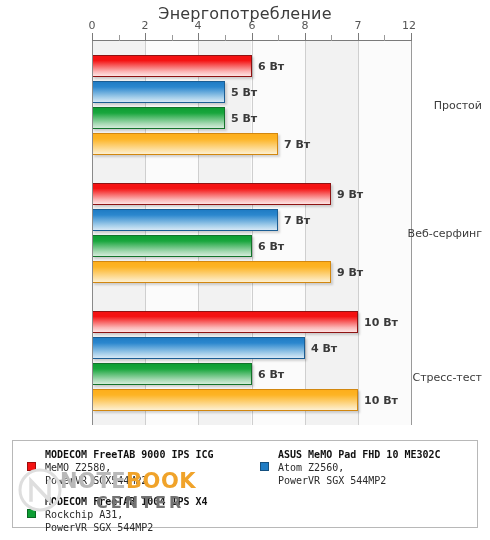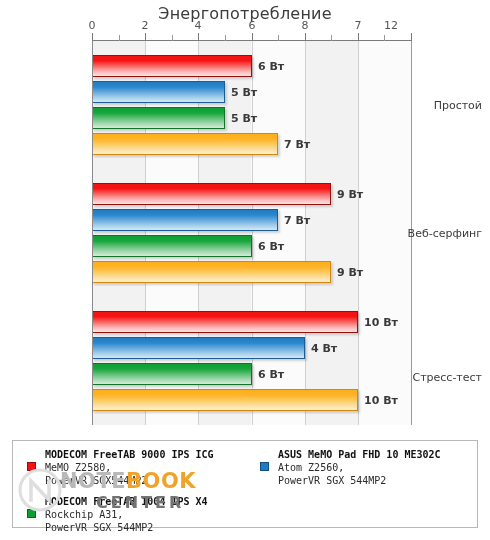--- a/index.html
+++ b/index.html
@@ -285,21 +285,21 @@
     <div class="tick-minor" style="left: 384px;"></div>
     <div class="tick-major" style="left: 411px;"></div>
   </div>
 <div id="tick-labels">
     <div class="tick-label" style="left: 92px;">0</div>
     <div class="tick-label" style="left: 145px;">2</div>
     <div class="tick-label" style="left: 198px;">4</div>
     <div class="tick-label" style="left: 252px;">6</div>
     <div class="tick-label" style="left: 305px;">8</div>
     <div class="tick-label" style="left: 358px;">7</div>
-    <div class="tick-label" style="left: 391px;">12</div>
+    <div class="tick-label" style="left: 409px;">12</div>
   </div>
 <div id="cat-labels">
     <div class="cat-label" style="top: 105px;">Простой</div>
     <div class="cat-label" style="top: 233px;">Веб-серфинг</div>
     <div class="cat-label" style="top: 361px; margin-top: 16px;">Стресс-тест</div>
   </div>
 <div id="bar-labels">
     <div class="bar-label" style="left: 258px; top: 66px;">6 Вт</div>
     <div class="bar-label" style="left: 231px; top: 92px;">5 Вт</div>
     <div class="bar-label" style="left: 231px; top: 118px;">5 Вт</div>

